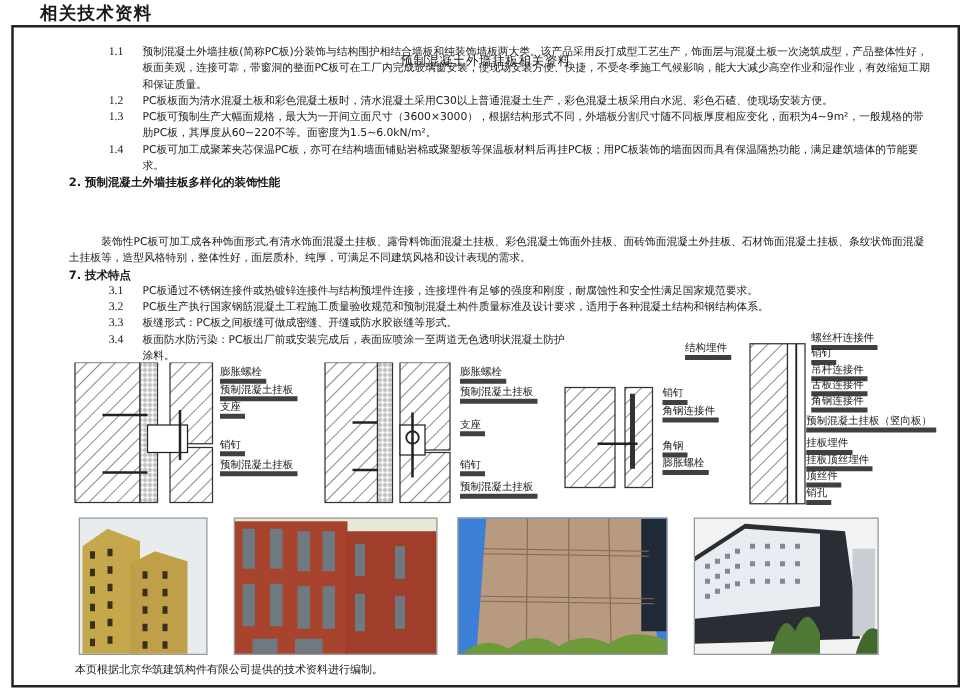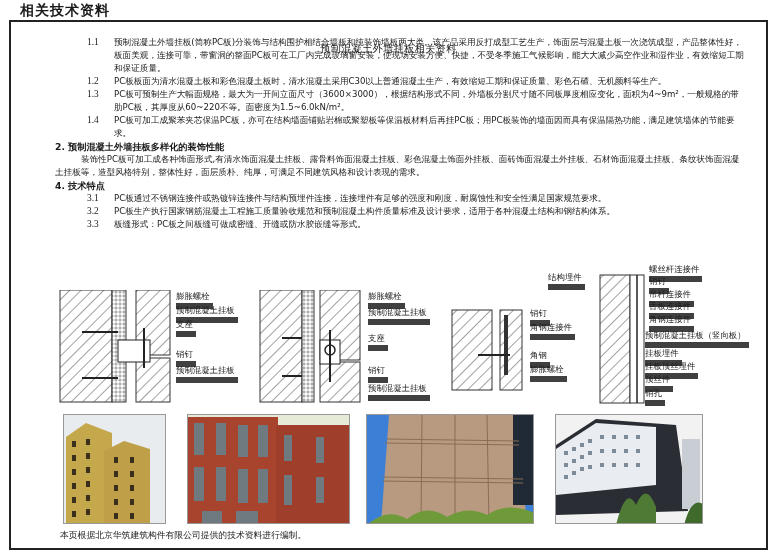--- a/index.html
+++ b/index.html
@@ -1,71 +1,75 @@
 <!DOCTYPE html>
 <html><head>
 <meta charset="utf-8">
 <style>
   * { margin:0; padding:0; box-sizing:border-box; }
   html, body { width:776px; height:555px; background:#fff; overflow:hidden; }
   body { font-family:"DejaVu Sans", sans-serif; color:#1a1a1a; position:relative; }
-  .page-header { position:absolute; left:20px; top:2px; font-size:14px; font-weight:bold; letter-spacing:1px; }
+  .page-header { position:absolute; left:32px; top:2px; font-size:14px; font-weight:bold; letter-spacing:1px; }
   .frame { position:absolute; left:9px; top:20px; width:759px; height:530px; border:2px solid #222; }
   .doc-title { position:absolute; left:0; right:0; top:20px; text-align:center; font-size:10px; font-weight:normal; letter-spacing:0.5px; }
   .content { position:absolute; left:55px; top:36px; width:690px; font-size:8.6px; line-height:13px; }
   .sec { font-weight:bold; font-size:9.2px; }
   .item { display:flex; }
   .num { width:17px; flex:none; font-family:Liberation Serif, serif; font-size:9.4px;margin-left:32px; }
   .txt { flex:1;margin-left:10px; }
-  .para { text-indent:26px; }
+  .para { text-indent:26px;margin-top:35px; }
   .diagram { position:absolute; }
-  .lbl { position:absolute; font-size:8.4px; white-space:nowrap; border-bottom:6px solid #404040; line-height:11px; padding-right:3px;font-family:Liberation Mono, monospace; }
+  .lbl { position:absolute; font-size:8.4px; white-space:nowrap; border-bottom:4px solid #404040; line-height:11px; padding-right:3px; }
   .photo { position:absolute; border:1px solid #999; overflow:hidden; }
   .footer { position:absolute; left:60px; top:530px; font-size:8.8px; }
 </style>
 </head>
 <body>
 
 <div class="page-header">相关技术资料</div>
 
 <div class="frame">
   <div class="doc-title">预制混凝土外墙挂板相关资料</div>
 </div>
 
 <div class="content">
   <div class="item">
       <span class="num">1.1</span>
       <span class="txt">预制混凝土外墙挂板(简称PC板)分装饰与结构围护相结合墙板和纯装饰墙板两大类。该产品采用反打成型工艺生产，饰面层与混凝土板一次浇筑成型，产品整体性好，板面美观，连接可靠，带窗洞的整面PC板可在工厂内完成玻璃窗安装，使现场安装方便、快捷，不受冬季施工气候影响，能大大减少高空作业和湿作业，有效缩短工期和保证质量。</span>
     </div>
   <div class="item">
       <span class="num">1.2</span>
-      <span class="txt">PC板板面为清水混凝土板和彩色混凝土板时，清水混凝土采用C30以上普通混凝土生产，有效缩短工期和保证质量、彩色石碴、无机颜料等生产。</span>
+      <span class="txt">PC板板面为清水混凝土板和彩色混凝土板时，清水混凝土采用C30以上普通混凝土生产，彩色混凝土板采用白水泥、彩色石碴、使现场安装方便。</span>
     </div>
   <div class="item">
       <span class="num">1.3</span>
       <span class="txt">PC板可预制生产大幅面规格，最大为一开间立面尺寸（3600×3000），根据结构形式不同，外墙板分割尺寸随不同板厚度相应变化，面积为4~9m²，一般规格的带肋PC板，其厚度从60~220不等。面密度为1.5~6.0kN/m²。</span>
     </div>
   <div class="item">
       <span class="num">1.4</span>
       <span class="txt">PC板可加工成聚苯夹芯保温PC板，亦可在结构墙面铺贴岩棉或聚塑板等保温板材料后再挂PC板；用PC板装饰的墙面因而具有保温隔热功能，满足建筑墙体的节能要求。</span>
     </div>
   <div class="sec">2. 预制混凝土外墙挂板多样化的装饰性能</div>
   <div class="para">装饰性PC板可加工成各种饰面形式,有清水饰面混凝土挂板、露骨料饰面混凝土挂板、彩色混凝土饰面外挂板、面砖饰面混凝土外挂板、石材饰面混凝土挂板、条纹状饰面混凝土挂板等，造型风格特别，整体性好，面层质朴、纯厚，可满足不同建筑风格和设计表现的需求。</div>
-  <div class="sec">4. 技术特点</div>
+  <div class="sec">7. 技术特点</div>
   <div class="item">
       <span class="num">3.1</span>
       <span class="txt">PC板通过不锈钢连接件或热镀锌连接件与结构预埋件连接，连接埋件有足够的强度和刚度，耐腐蚀性和安全性满足国家规范要求。</span>
     </div>
   <div class="item">
       <span class="num">3.2</span>
       <span class="txt">PC板生产执行国家钢筋混凝土工程施工质量验收规范和预制混凝土构件质量标准及设计要求，适用于各种混凝土结构和钢结构体系。</span>
     </div>
   <div class="item">
       <span class="num">3.3</span>
       <span class="txt">板缝形式：PC板之间板缝可做成密缝、开缝或防水胶嵌缝等形式。</span>
+    </div>
+  <div class="item">
+      <span class="num">3.4</span>
+      <span class="txt" style="max-width:340px;">板面防水防污染：PC板出厂前或安装完成后，表面应喷涂一至两道无色透明状混凝土防护涂料。</span>
     </div>
 </div>
 
 <svg width="0" height="0" style="position:absolute">
   <defs>
     <pattern id="hatch" width="8" height="8" patternUnits="userSpaceOnUse" patternTransform="rotate(45)">
       <rect width="8" height="8" fill="#fff"></rect>
       <line x1="0" y1="0" x2="0" y2="8" stroke="#444" stroke-width="1"></line>
     </pattern>
     <pattern id="insul" width="4" height="4" patternUnits="userSpaceOnUse">

